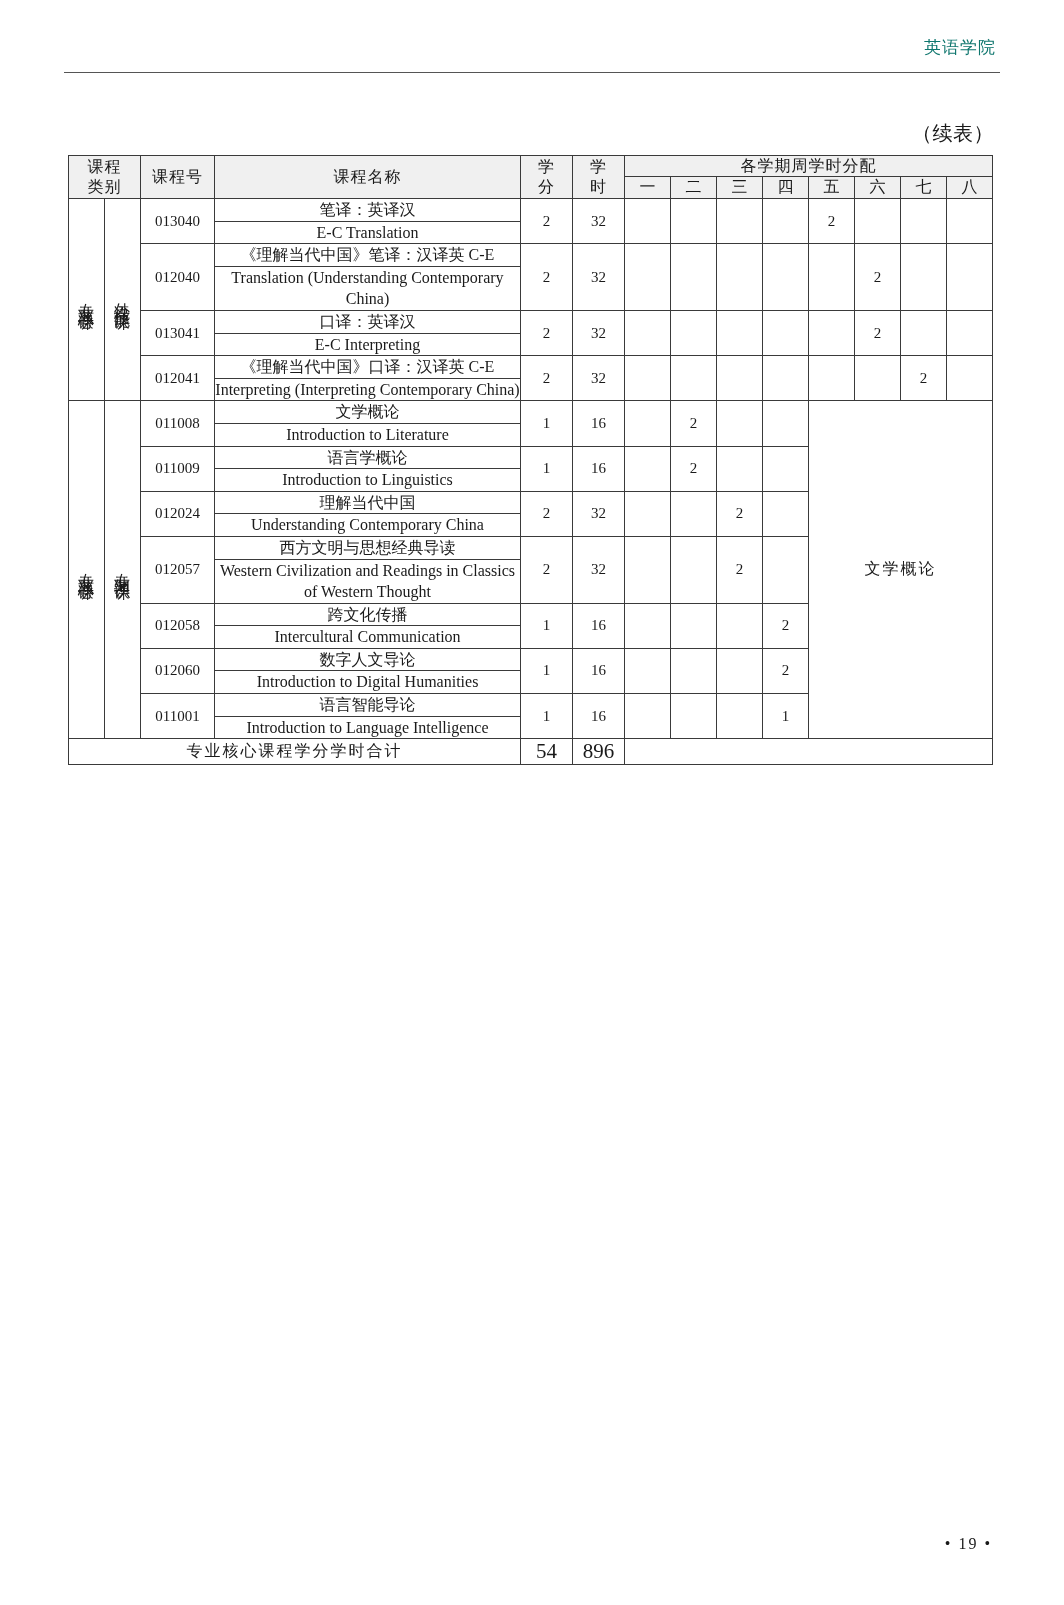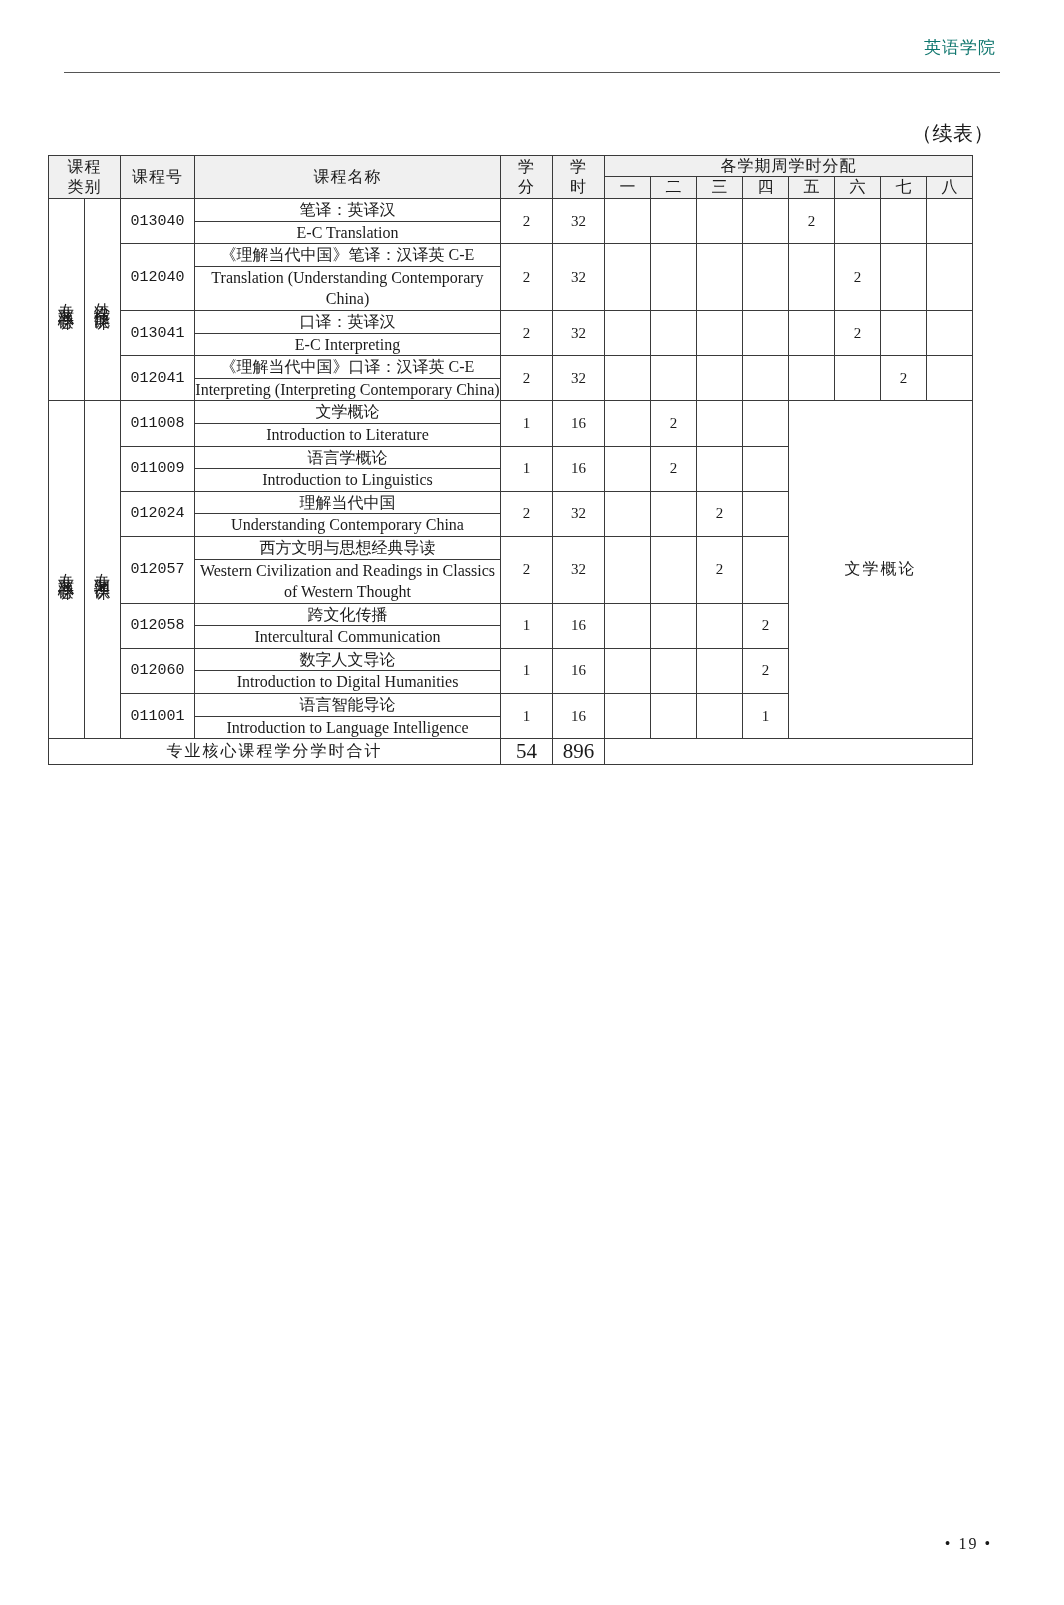--- a/index.html
+++ b/index.html
@@ -38,21 +38,21 @@
   .continued {
     position: absolute;
     top: 120px;
     right: 70px;
     font-size: 20px;
     letter-spacing: 0.5px;
   }
   table.curriculum {
     position: absolute;
     top: 155px;
-    left: 48px;
+    left: 68px;
     width: 921px;
     border-collapse: collapse;
     table-layout: fixed;
     font-size: 14.5px;
   }
   table.curriculum td, table.curriculum th {
     border: 1px solid #3a3a3a;
     padding: 0;
     vertical-align: middle;
     text-align: center;
@@ -80,21 +80,21 @@
   .cat-vert {
     writing-mode: vertical-rl;
     text-orientation: upright;
     margin: 0 auto;
     letter-spacing: 3px;
     display: inline-block;
   }
   .code-cell {
     width: 74px;
     font-size: 15px;
-    font-family: Liberation Mono, monospace;
+    font-family: Liberation Serif, serif;
   }
   .name-cell {
     text-align: left;
     padding: 7px 0 7px 9px;
     font-size: 16px;
     line-height: 1.35;
   }
   .name-cell.cn {
     font-size: 16px;
   }

